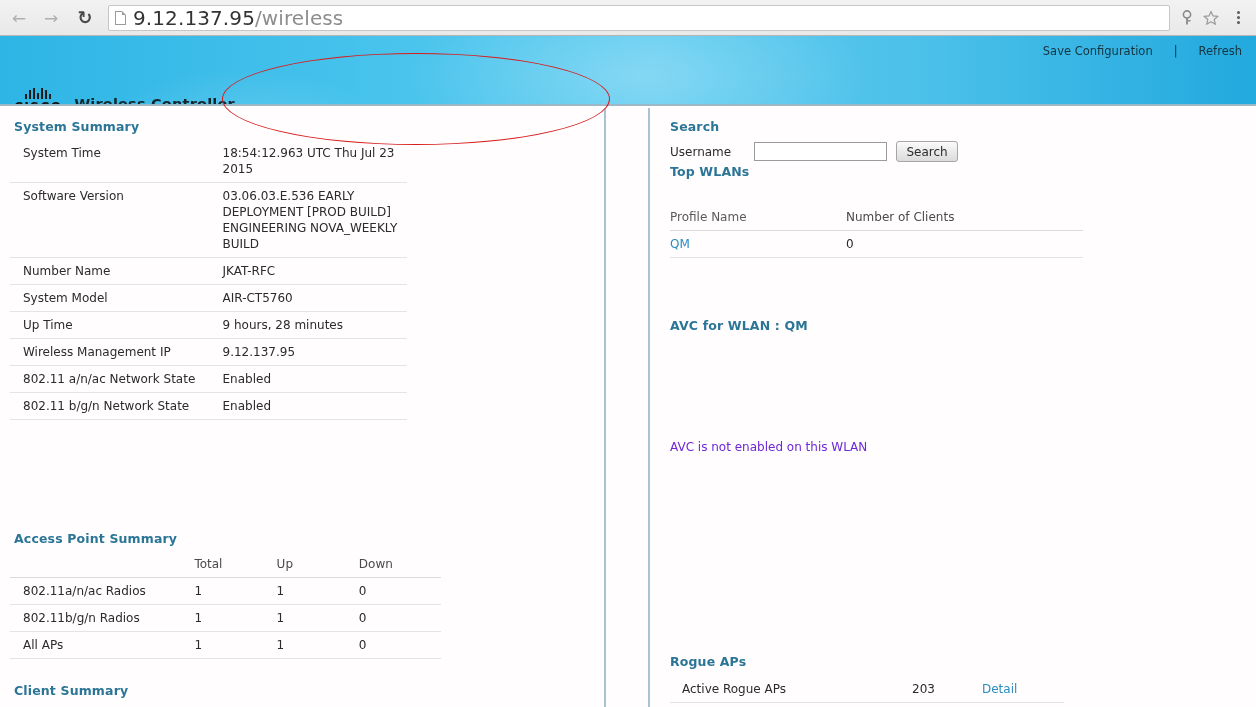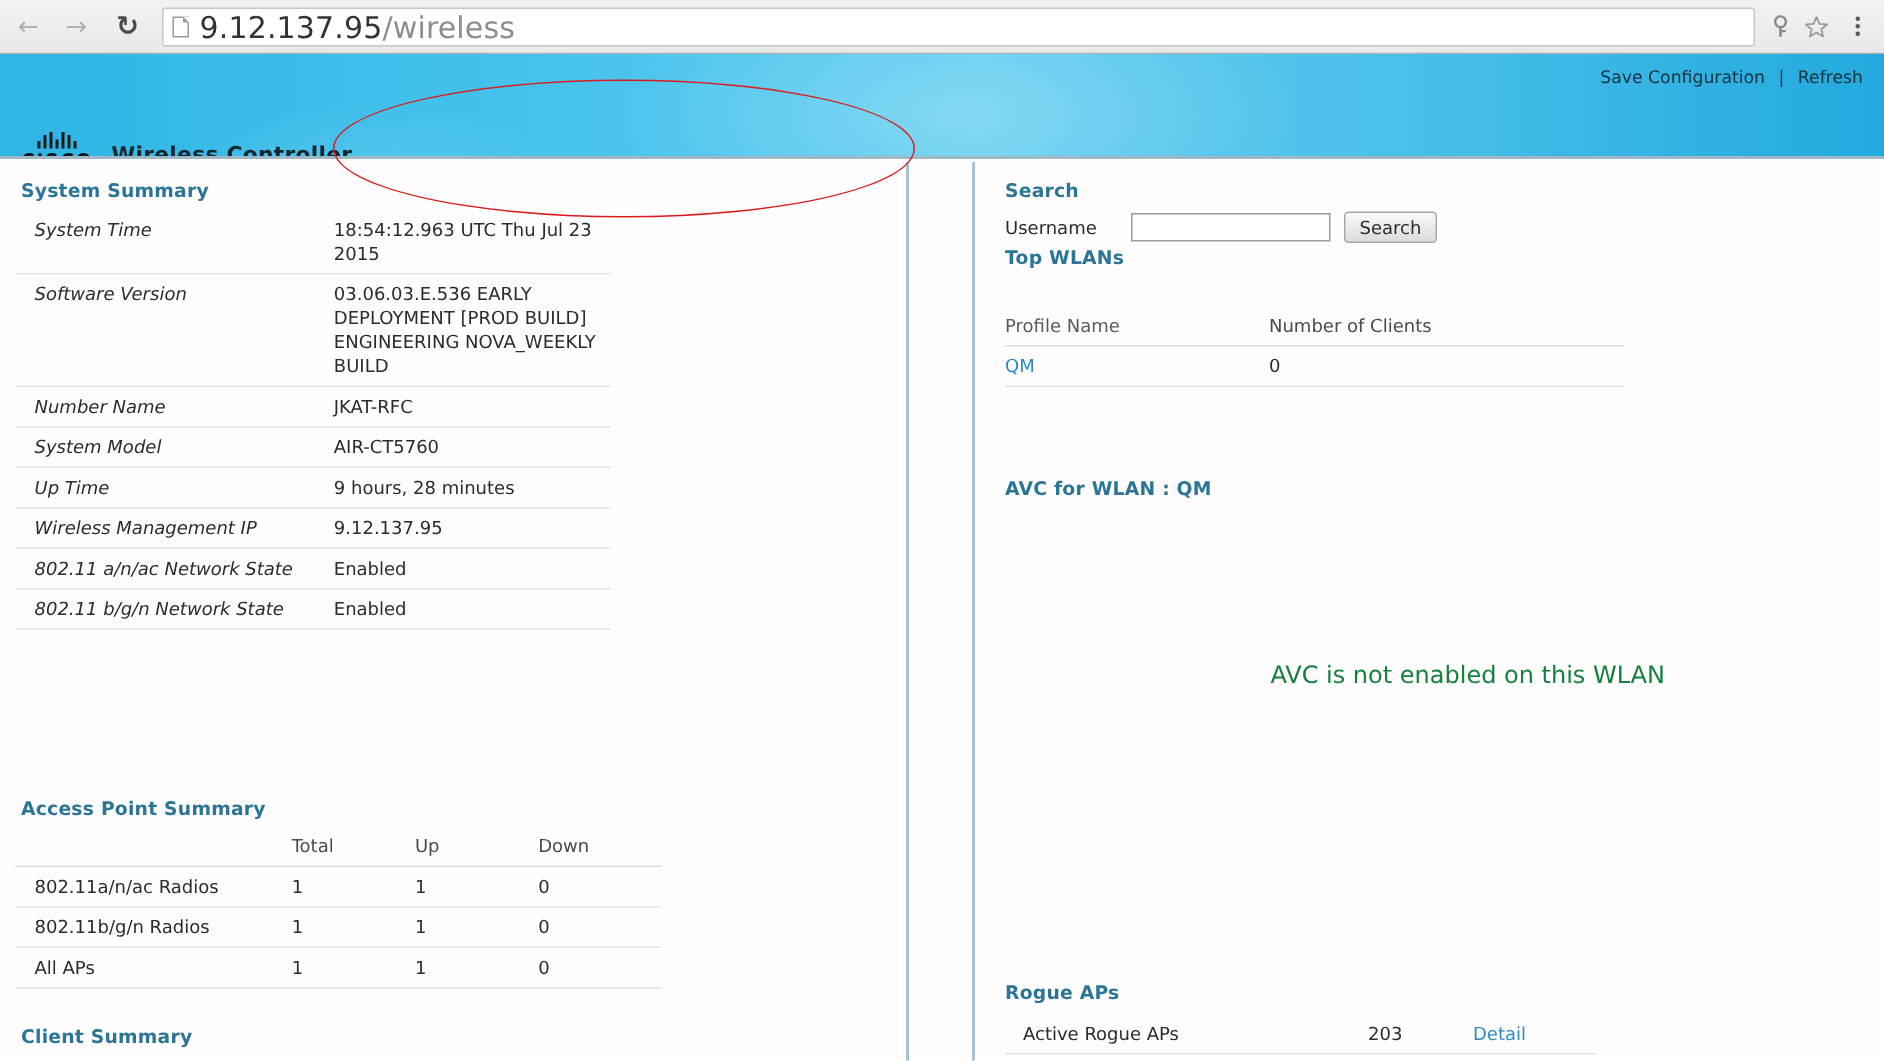--- a/index.html
+++ b/index.html
@@ -86,21 +86,21 @@
     font-family: "DejaVu Sans", "Liberation Sans", sans-serif;
   }
   .app-title {
     font-size: 14.5px; font-weight: bold; color: #14262e;
     margin-left: 12px; padding-bottom: 1px; letter-spacing: .2px;
   }
 
   .header-links {
     position: absolute; right: 14px; top: 8px;
     font-size: 11.5px; color: #16333f;
-    display:flex; align-items:center;
+    display:flex; align-items:center;gap:12px;
   }
   .header-links a { color:#16333f; text-decoration: none; }
   .header-links .sep { margin: 0 9px; }
 
   
   .content {
     position: absolute; left: 0; top: 108px;
     width: 1256px; height: 599px;
     background: #fffdfe;
   }
@@ -121,21 +121,21 @@
     text-align: left; vertical-align: top;
     border-bottom: 1px solid #e4e4e4;
     padding: 5px 4px 5px 0;
     line-height: 16px;
   }
   table.grid th { color: #4a4a4a; border-bottom: 1px solid #dcdcdc; }
 
   
   .sys-sum-title { position:absolute; left: 14px; top: 11px; }
   .sys-table { position:absolute; left: 10px; top: 32px; width: 397px; }
-  .sys-table td.k { width: 212px; padding-left: 13px; font-style: italic; }
+  .sys-table td.k { width: 212px; padding-left: 13px; }
   .sys-table td.v { width: 184px; }
 
   
   .ap-sum-title { position:absolute; left: 14px; top: 423px; }
   .ap-table { position:absolute; left: 10px; top: 443px; width: 431px; }
   .ap-table th.lbl  { width: 184px; border-bottom: 1px solid #dcdcdc; }
   .ap-table th.num  { width: 82px; }
   .ap-table td.lbl  { padding-left: 13px; }
   .ap-table td.num  { }
 
@@ -163,21 +163,21 @@
   .wlan-table { position:absolute; left: 20px; top: 96px; width: 413px; }
   .wlan-table th.p { width: 176px; color:#5a5a5a; }
   .wlan-table th.c { }
   .wlan-table td.p a { color: #2b8cbe; text-decoration: none; }
   .wlan-table td { padding: 7px 4px 7px 0; }
   .wlan-table th { padding: 3px 4px 6px 0; }
 
   .avc-title { position:absolute; left: 20px; top: 210px; }
   .avc-msg {
     position:absolute; left: 20px; top: 332px; width: 440px;
-    text-align: right; font-size: 16px; color: #15803d;
+    text-align: left; font-size: 12px; color: #6d28d9;
   }
 
   .rogue-title { position:absolute; left: 20px; top: 546px; }
   .rogue-table { position:absolute; left: 20px; top: 568px; width: 394px; }
   .rogue-table td.k { width: 242px; padding-left: 12px; }
   .rogue-table td.n { width: 70px; }
   .rogue-table td.d a { color: #2b8cbe; text-decoration: none; }
 
   
   .annot-ellipse {

